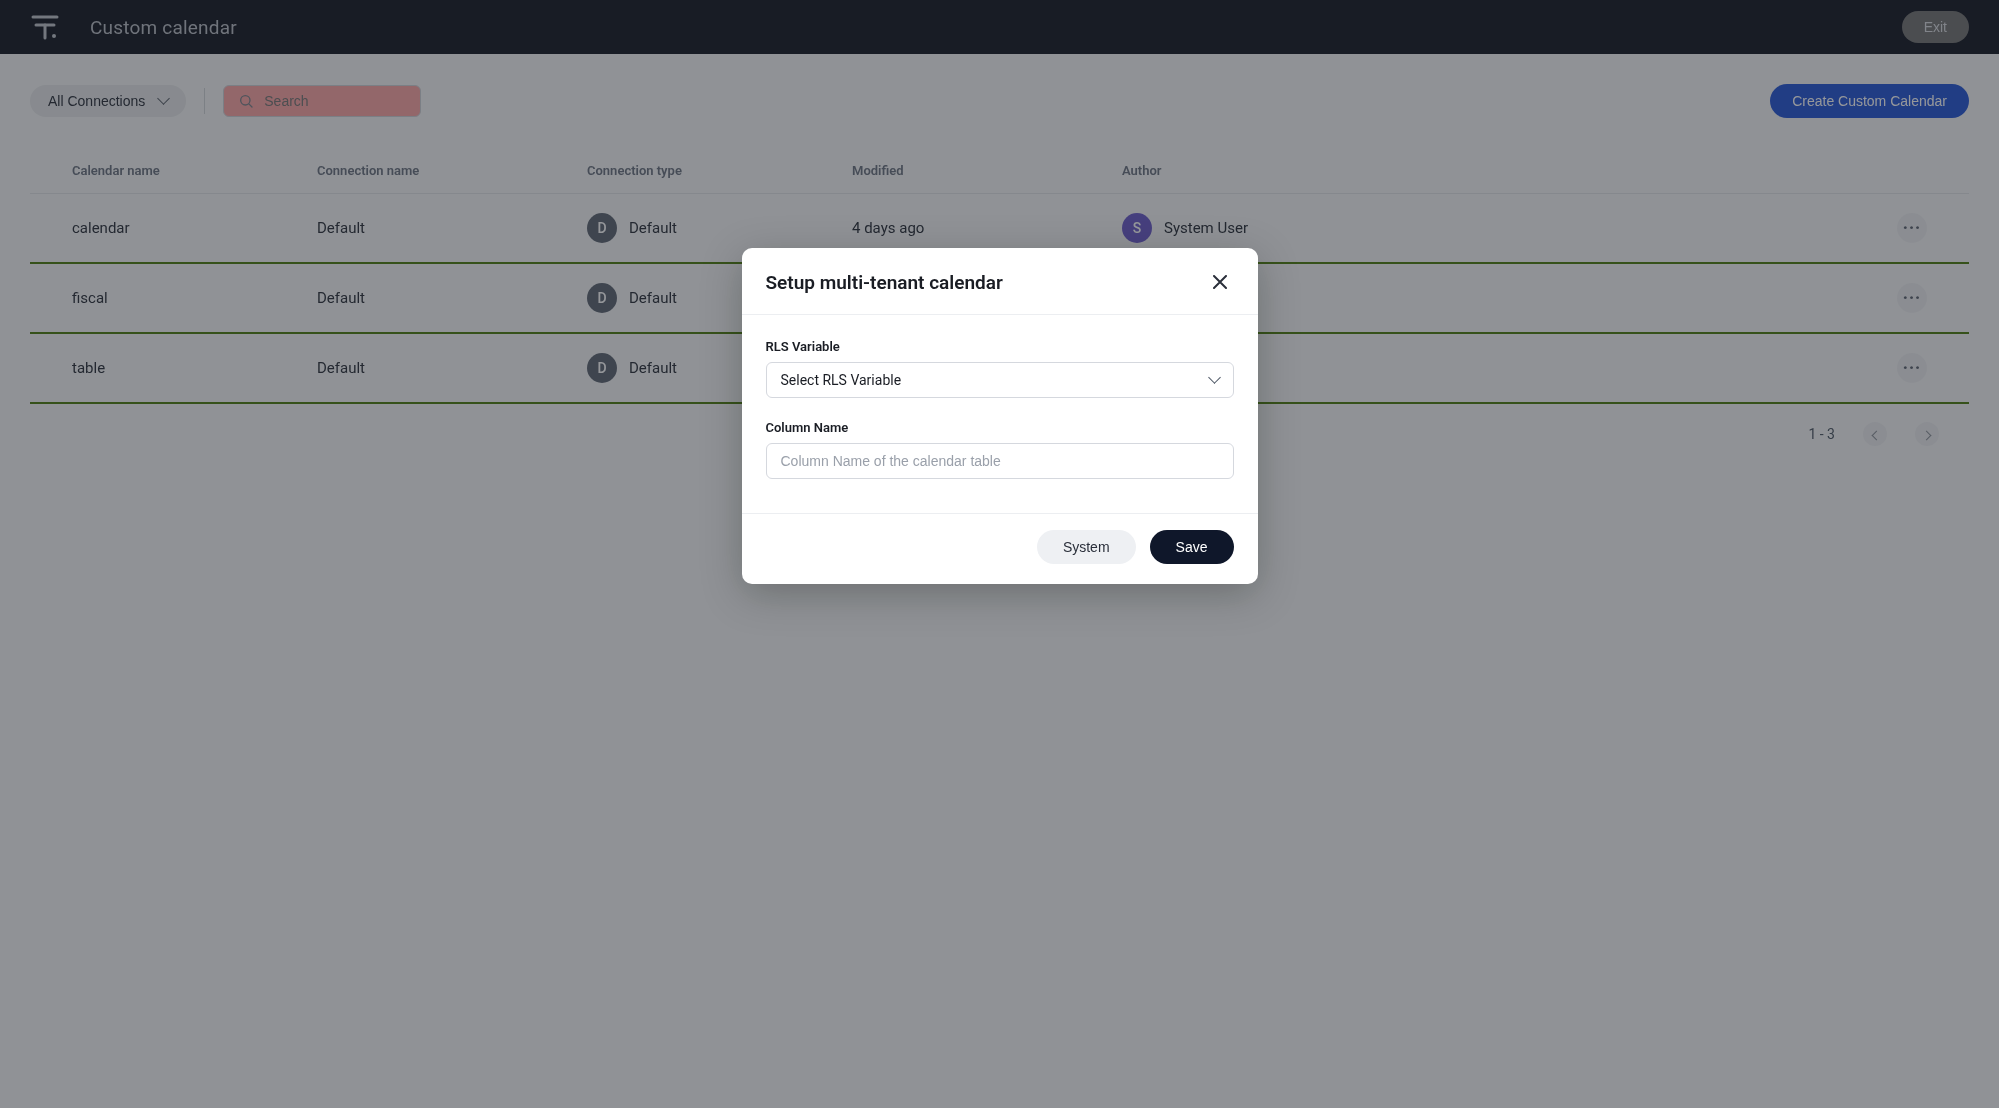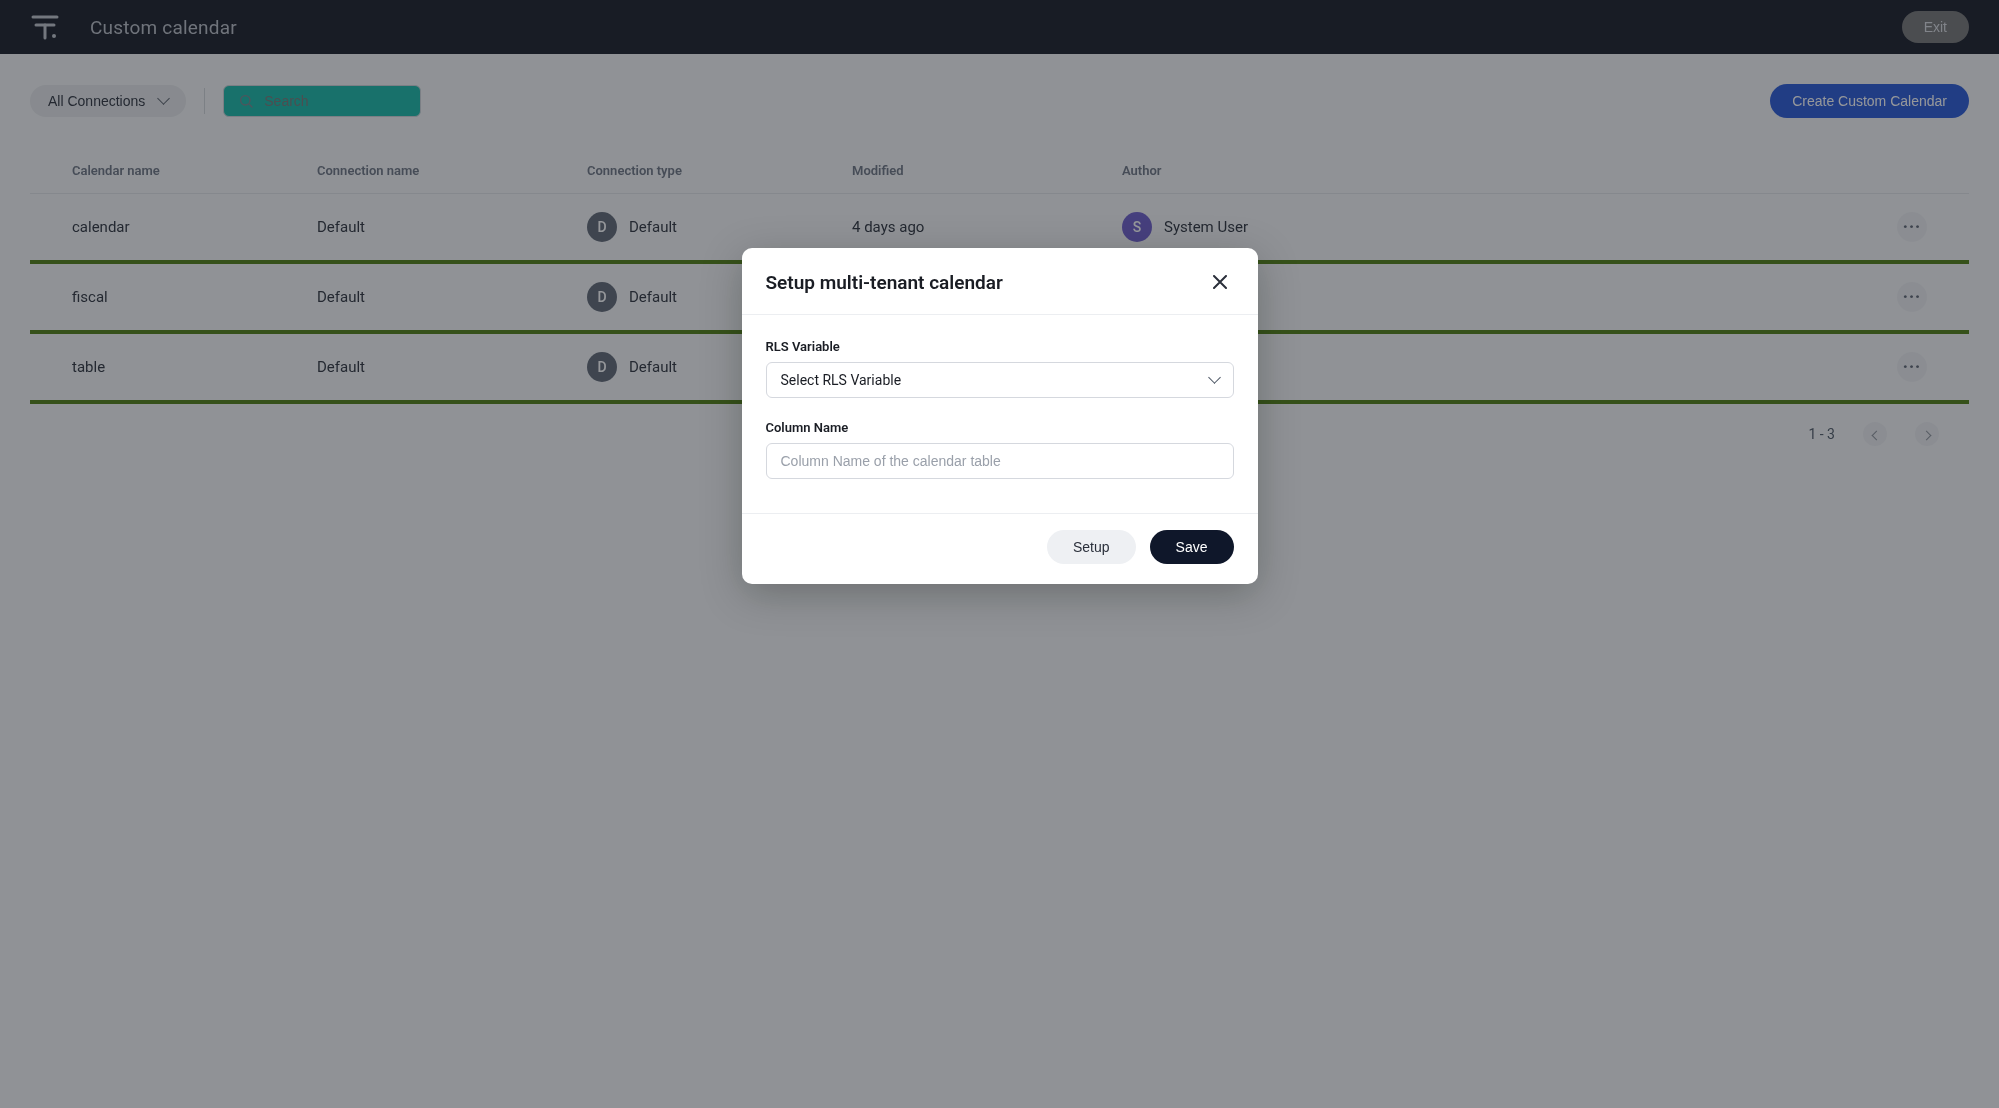--- a/index.html
+++ b/index.html
@@ -72,21 +72,21 @@
     background: #d0d3d8;
   }
   .search-wrap {
     display: flex;
     align-items: center;
     gap: 10px;
     border: 1px solid #cfd2d8;
     border-radius: 6px;
     padding: 7px 14px;
     width: 198px;
-    background: #14b8a6;
+    background: #fca5a5;
     color: #6b7280;
   }
   .search-wrap input {
     border: none;
     outline: none;
     background: transparent;
     font-size: 14px;
     width: 100%;
     color: #1f2937;
   }
@@ -113,21 +113,21 @@
   }
   .thead {
     color: #6b7280;
     font-size: 13px;
     font-weight: 600;
     height: 46px;
     border-bottom: 1px solid #e1e3e7;
   }
   .trow {
     height: 70px;
-    border-bottom: 4px solid #4d7c0f;
+    border-bottom: 2px solid #4d7c0f;
     font-size: 15px;
     color: #2a2f3a;
   }
   .cell { display: flex; align-items: center; gap: 12px; }
   .avatar {
     width: 30px; height: 30px;
     border-radius: 50%;
     display: inline-flex;
     align-items: center; justify-content: center;
     color: #fff; font-weight: 500; font-size: 14px;
@@ -418,17 +418,17 @@
 
       <div class="form-field" style="margin-bottom:0">
         <label class="form-label">Column Name</label>
         <div class="text-box">
           <input type="text" placeholder="Column Name of the calendar table" style="">
         </div>
       </div>
     </div>
 
     <div class="modal-footer">
-      <button class="btn secondary">Setup</button>
+      <button class="btn secondary">System</button>
       <button class="btn primary-disabled">Save</button>
     </div>
   </div>
 </div>
 
 </body></html>

